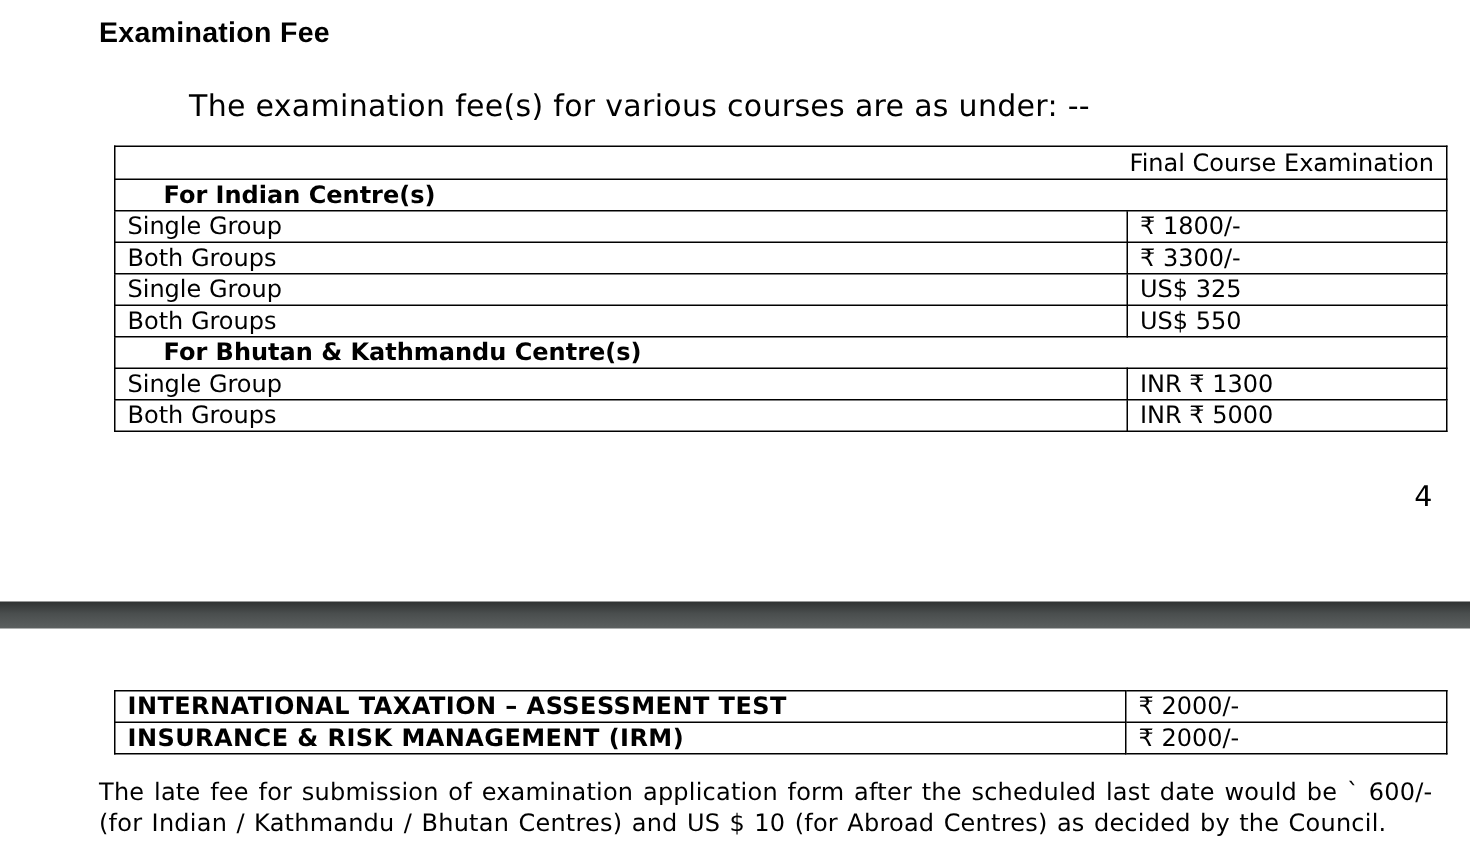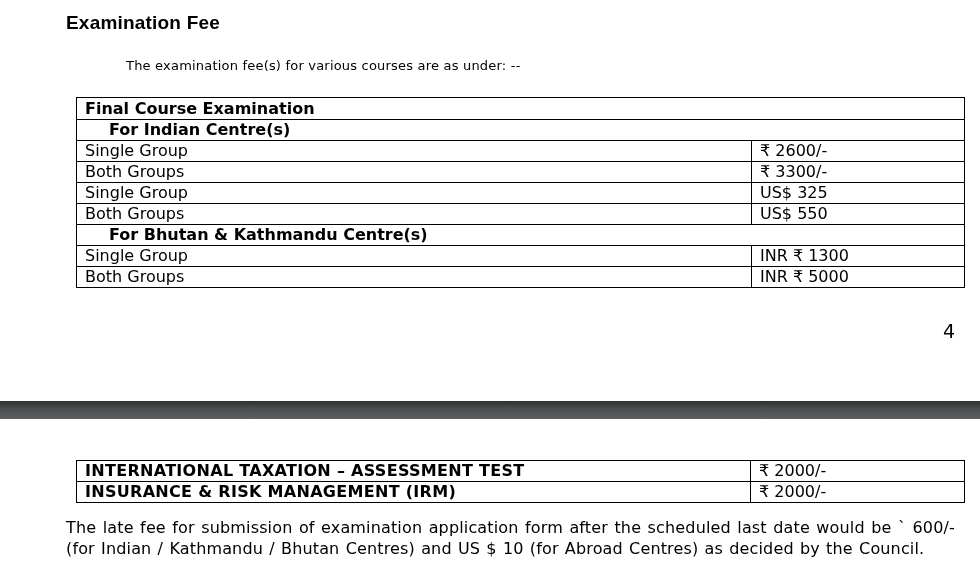--- a/index.html
+++ b/index.html
@@ -22,42 +22,42 @@
       font-family: "Liberation Sans", sans-serif;
       font-weight: bold;
       font-size: 19px;
       letter-spacing: 0.2px;
       text-align: right;
     }
     .intro {
       position: absolute;
       left: 126px;
       top: 58px;
-      font-size: 13px;
+      font-size: 20px;
       letter-spacing: 0.2px;
     }
     table.fee {
       position: absolute;
       left: 76px;
       width: 889px;
       border-collapse: collapse;
       font-size: 16px;
     }
     table.fee td {
       border: 1px solid #000;
       padding: 0 8px;
       height: 20px;
       line-height: 20px;
       vertical-align: middle;
       white-space: nowrap;
     }
     #top-table { top: 97px; }
     #top-table td.title {
-      text-align: left;
-      font-weight: bold;
+      text-align: right;
+      font-weight: normal;
       height: 21px;
       margin-left: 14px;
     }
     #top-table td.group-head { font-weight: normal; padding-left: 32px; }
     #top-table td.group-head b { font-weight: bold; }
     #top-table td.item { }
     #top-table td.val { width: 196px; padding-left: 8px; }
 
     .page-number {
       position: absolute;
@@ -110,21 +110,21 @@
   <tbody>
     <tr>
       <td class="title" colspan="2">Final Course Examination</td>
     </tr>
 
     <tr>
       <td class="group-head" colspan="2"><b>For Indian Centre(s)</b><span></span></td>
     </tr>
     <tr>
       <td class="item">Single Group</td>
-      <td class="val">₹ 2600/-</td>
+      <td class="val">₹ 1800/-</td>
     </tr>
     <tr>
       <td class="item">Both Groups</td>
       <td class="val">₹ 3300/-</td>
     </tr>
 
     <tr>
       <td class="item">Single Group</td>
       <td class="val">US$ 325</td>
     </tr>

